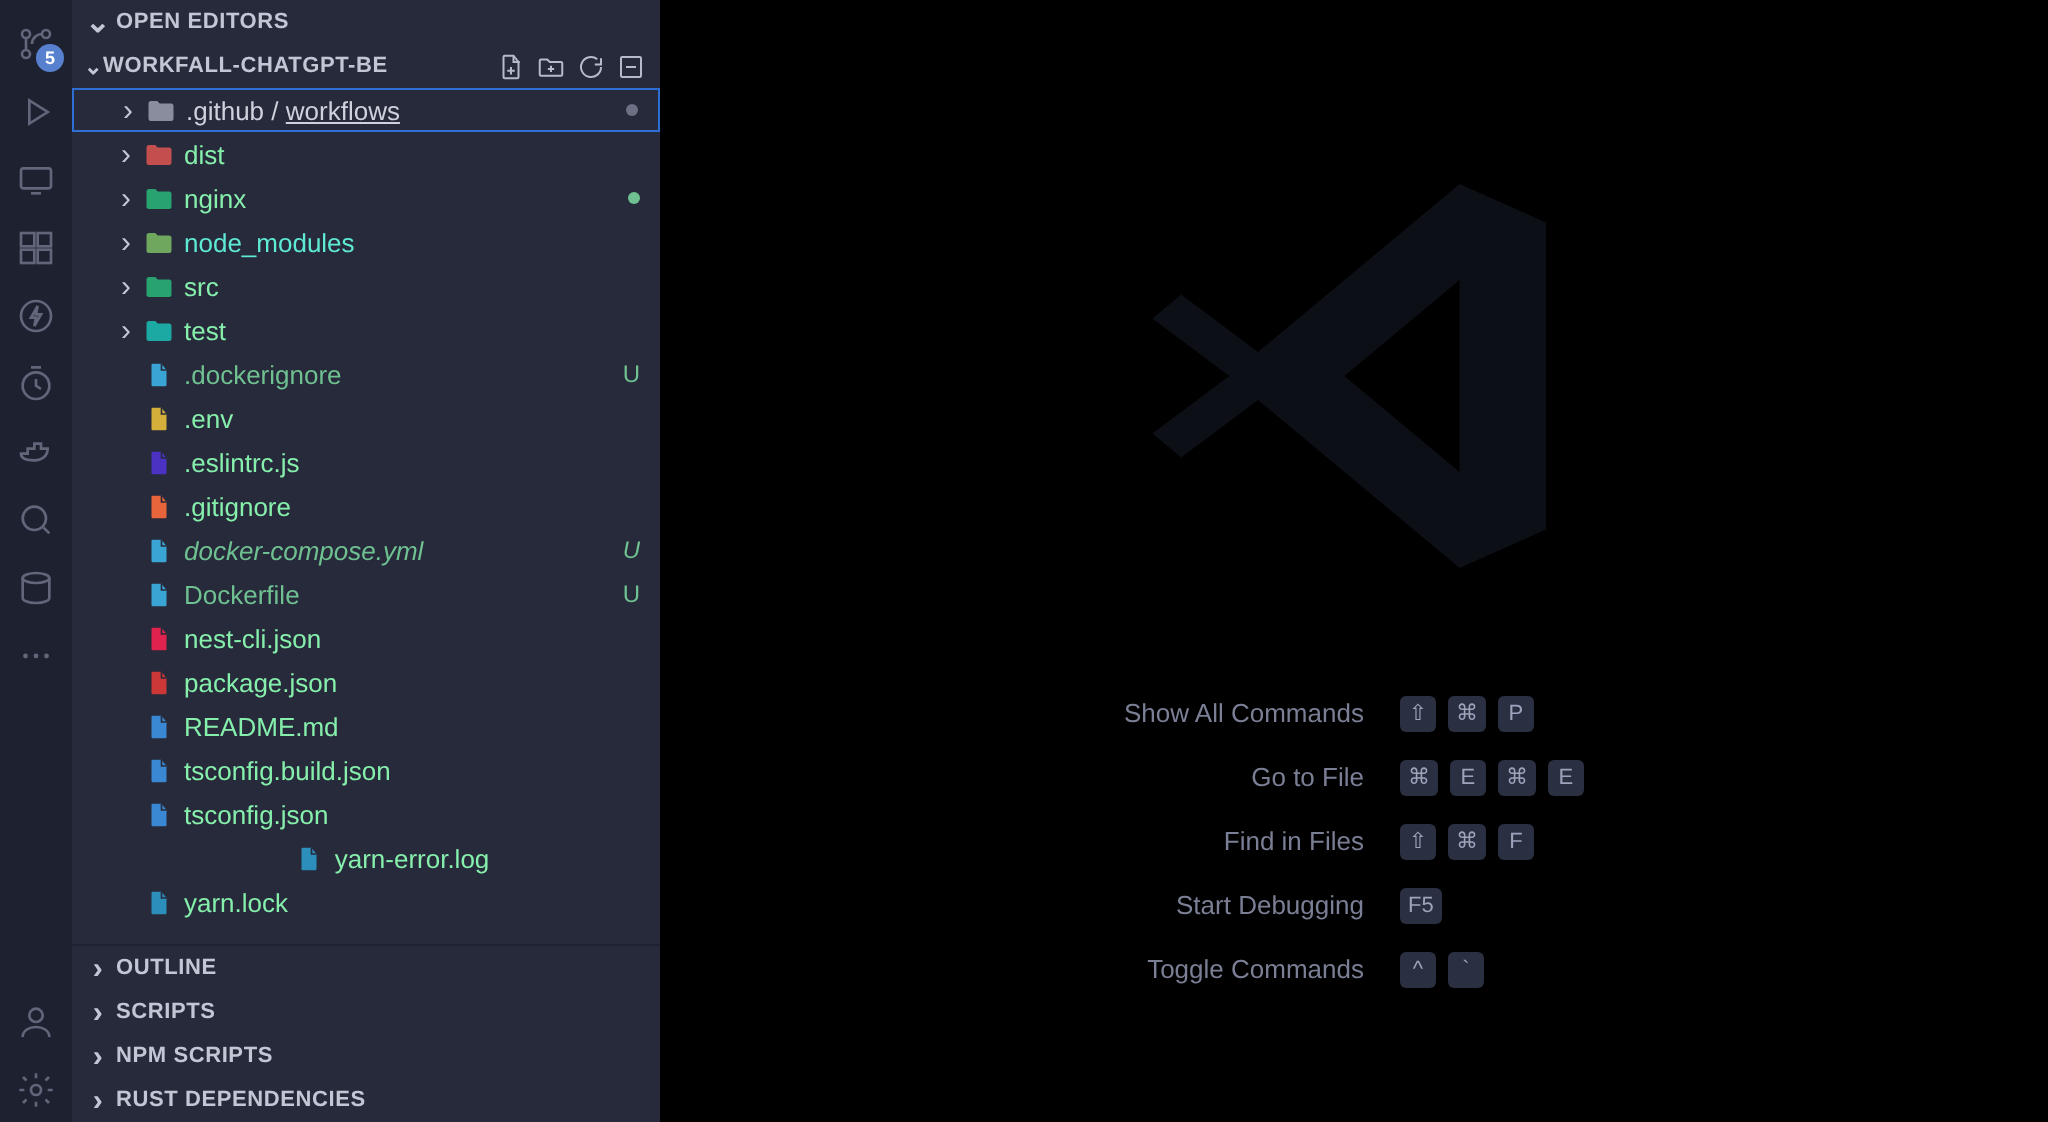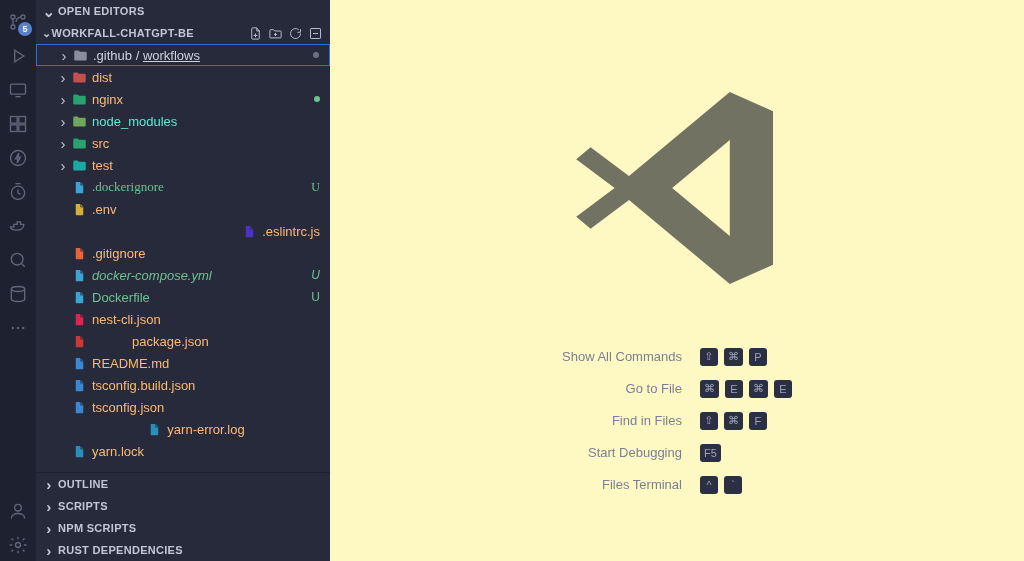--- a/index.html
+++ b/index.html
@@ -13,29 +13,29 @@
 .section-head{height:22px;display:flex;align-items:center;padding:0 6px;font-size:11px;font-weight:600;letter-spacing:.3px;color:#c3c6d4;cursor:pointer}
 .section-head .chev{width:14px;display:inline-flex;justify-content:center;font-size:15px;line-height:1;margin-right:2px;color:#c3c6d4}
 .project-head{height:22px;display:flex;align-items:center;padding:0 6px;font-size:11px;font-weight:700;letter-spacing:.3px;color:#c3c6d4;cursor:pointer}
 .project-head .toolbar{margin-left:auto;display:flex;gap:2px}
 .tool-icon{width:18px;height:18px;display:flex;align-items:center;justify-content:center;color:#b7bac9;cursor:pointer}
 .tree{flex:0 0 auto}
 .tree-row{height:22px;display:flex;align-items:center;padding-left:10px;cursor:pointer;position:relative;padding-right:10px}
 .tree-row.selected{border:1px solid #2f6fd4;border-radius:0}
 .tree-row .twisty{width:14px;font-size:15px;line-height:1;text-align:center;color:#c3c6d4}
 .tree-row .ficon{width:18px;display:inline-flex;align-items:center;justify-content:center;margin-right:4px}
-.tree-row .name{color:#fdba74;font-size:13px}
+.tree-row .name{color:#86efac;font-size:13px}
 .tree-row.untracked .name{color:#6fc191}
 .tree-row.dim .name{color:#5eead4}
 .tree-row .status{margin-left:auto;color:#6fc191;font-size:12px;font-weight:500}
 .tree-row .dot{margin-left:auto;width:6px;height:6px;border-radius:50%;background:#6d7084}
 .tree-row .dot.green{background:#6fc191}
 .list-gap{flex:1}
 .bottom-sections{border-top:1px solid #1e2130}
-.editor{flex:1;background:#fef9c3;display:flex;flex-direction:column;align-items:center;justify-content:center;position:relative}
+.editor{flex:1;background:#000000;display:flex;flex-direction:column;align-items:center;justify-content:center;position:relative}
 .vs-logo{opacity:.6;margin-bottom:40px}
 .shortcut-table{display:grid;grid-template-columns:auto auto;column-gap:18px;row-gap:14px;align-items:center}
 .sc-label{color:#7b7f95;font-size:13px;text-align:right}
 .sc-keys{display:flex;gap:6px}
 .key{background:#2a2f42;color:#9da3bb;font-size:11px;height:18px;min-width:18px;padding:0 4px;border-radius:3px;display:inline-flex;align-items:center;justify-content:center;font-family:inherit}
 svg{display:block}
 .path-part{color:#cfd1dd}
 .path-part.ul{text-decoration:underline}
 </style>
 </head>
@@ -211,40 +211,40 @@
           </div>
           <div class="tree-row" style="padding-left: 20px;">
             <span class="twisty">›</span>
             <span class="ficon">
               <svg width="15" height="13" viewBox="0 0 24 20" fill="#1ca9a4">
                 <path d="M2 4a2 2 0 0 1 2-2h5l2 2h9a2 2 0 0 1 2 2v10a2 2 0 0 1-2 2H4a2 2 0 0 1-2-2z"></path>
               </svg>
             </span>
             <span class="name">test</span>
           </div>
-          <div class="tree-row untracked" style="padding-left: 34px; font-family: Liberation Serif, serif;">
+          <div class="tree-row untracked" style="padding-left: 34px;">
             <span class="ficon">
               <svg width="15" height="15" viewBox="0 0 24 24" fill="#3aa4d4">
                 <path d="M14 3H7a1 1 0 0 0-1 1v16a1 1 0 0 0 1 1h10a1 1 0 0 0 1-1V8l-4-5z"></path>
                 <path d="M14 3v5h4" fill="none" stroke="#262a3a" stroke-width="1.3"></path>
               </svg>
             </span>
             <span class="name">.dockerignore</span>
             <span class="status">U</span>
           </div>
           <div class="tree-row" style="padding-left: 34px;">
             <span class="ficon">
               <svg width="15" height="15" viewBox="0 0 24 24" fill="#d4b03a">
                 <path d="M14 3H7a1 1 0 0 0-1 1v16a1 1 0 0 0 1 1h10a1 1 0 0 0 1-1V8l-4-5z"></path>
                 <path d="M14 3v5h4" fill="none" stroke="#262a3a" stroke-width="1.3"></path>
               </svg>
             </span>
             <span class="name">.env</span>
           </div>
-          <div class="tree-row" style="padding-left: 34px; justify-content: flex-end;">
+          <div class="tree-row" style="padding-left: 34px;">
             <span class="ficon">
               <svg width="15" height="15" viewBox="0 0 24 24" fill="#4b32c3">
                 <path d="M14 3H7a1 1 0 0 0-1 1v16a1 1 0 0 0 1 1h10a1 1 0 0 0 1-1V8l-4-5z"></path>
                 <path d="M14 3v5h4" fill="none" stroke="#262a3a" stroke-width="1.3"></path>
               </svg>
             </span>
             <span class="name">.eslintrc.js</span>
           </div>
           <div class="tree-row" style="padding-left: 34px;">
             <span class="ficon">
@@ -277,21 +277,21 @@
           </div>
           <div class="tree-row" style="padding-left: 34px;">
             <span class="ficon">
               <svg width="15" height="15" viewBox="0 0 24 24" fill="#e0234e">
                 <path d="M14 3H7a1 1 0 0 0-1 1v16a1 1 0 0 0 1 1h10a1 1 0 0 0 1-1V8l-4-5z"></path>
                 <path d="M14 3v5h4" fill="none" stroke="#262a3a" stroke-width="1.3"></path>
               </svg>
             </span>
             <span class="name">nest-cli.json</span>
           </div>
-          <div class="tree-row" style="padding-left: 34px; gap: 40px;">
+          <div class="tree-row" style="padding-left: 34px;">
             <span class="ficon">
               <svg width="15" height="15" viewBox="0 0 24 24" fill="#cb3837">
                 <path d="M14 3H7a1 1 0 0 0-1 1v16a1 1 0 0 0 1 1h10a1 1 0 0 0 1-1V8l-4-5z"></path>
                 <path d="M14 3v5h4" fill="none" stroke="#262a3a" stroke-width="1.3"></path>
               </svg>
             </span>
             <span class="name">package.json</span>
           </div>
           <div class="tree-row" style="padding-left: 34px;">
             <span class="ficon">
@@ -386,20 +386,20 @@
         <div class="sc-label">Find in Files</div>
         <div class="sc-keys">
           <span class="key">⇧</span>
           <span class="key">⌘</span>
           <span class="key">F</span>
         </div>
         <div class="sc-label">Start Debugging</div>
         <div class="sc-keys">
           <span class="key">F5</span>
         </div>
-        <div class="sc-label">Files Terminal</div>
+        <div class="sc-label">Toggle Commands</div>
         <div class="sc-keys">
           <span class="key">^</span>
           <span class="key">`</span>
         </div>
       </div>
   </div>
 </div>
 
 </body></html>

